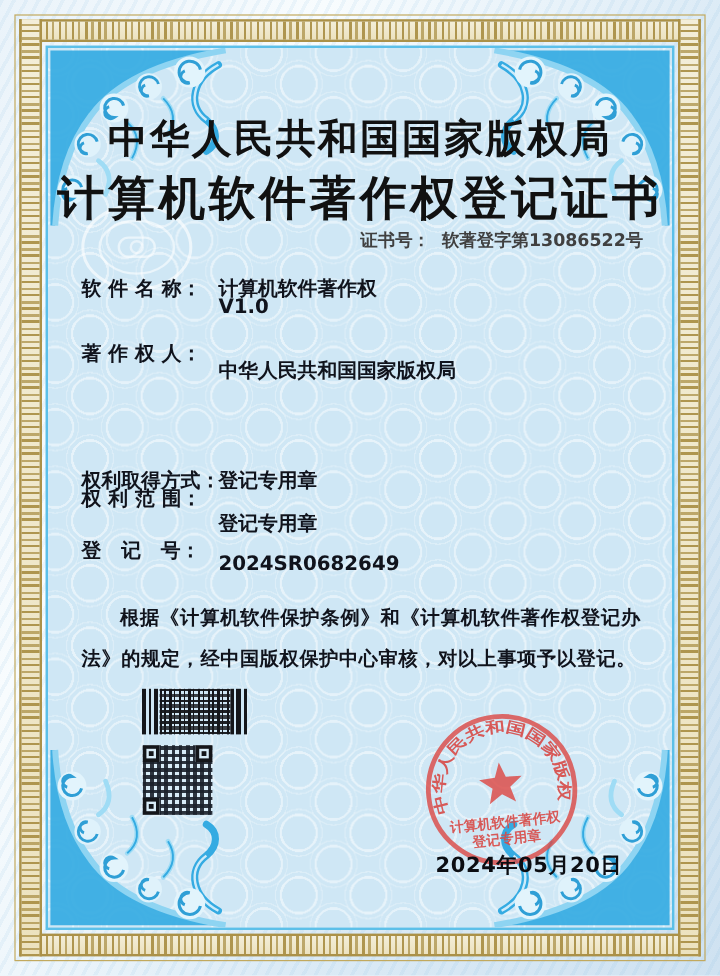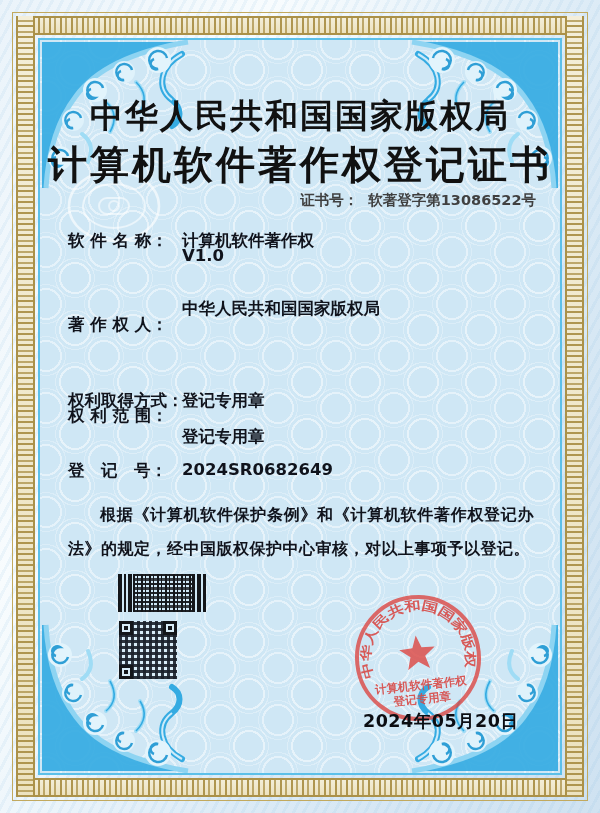--- a/index.html
+++ b/index.html
@@ -162,30 +162,30 @@
 <div class="abs title title2">计算机软件著作权登记证书</div>
 
 <div class="abs certno">
   <span class="lbl">证书号：</span><span>软著登字第13086522号</span>
 </div>
 
 <div class="abs frow flabel" style="top:230px">软 件 名 称：</div>
 <div class="abs frow fvalue" style="top:230px">计算机软件著作权</div>
 <div class="abs frow fvalue" style="top:246px">V1.0</div>
 
-<div class="abs frow flabel" style="top:314px">著 作 权 人：</div>
+<div class="abs frow flabel" style="top:284px">著 作 权 人：</div>
 <div class="abs frow fvalue" style="top:298px">中华人民共和国国家版权局</div>
 
 <div class="abs frow flabel" style="top:390px">权利取得方式：</div>
 <div class="abs frow fvalue" style="top:390px">登记专用章</div>
 
 <div class="abs frow flabel" style="top:405px">权 利 范 围：</div>
 <div class="abs frow fvalue" style="top:426px">登记专用章</div>
 
-<div class="abs frow flabel" style="top:460px">登　记　号：</div>
+<div class="abs frow flabel" style="top:448px">登　记　号：</div>
 <div class="abs frow fvalue" style="top:460px">2024SR0682649</div>
 
 <div class="abs para">根据《计算机软件保护条例》和《计算机软件著作权登记办法》的规定，经中国版权保护中心审核，对以上事项予以登记。</div>
 
 <div class="abs barcode">
   <div class="bc-left"></div>
   <div class="bc-mid"></div>
   <div class="bc-right"></div>
 </div>
 

